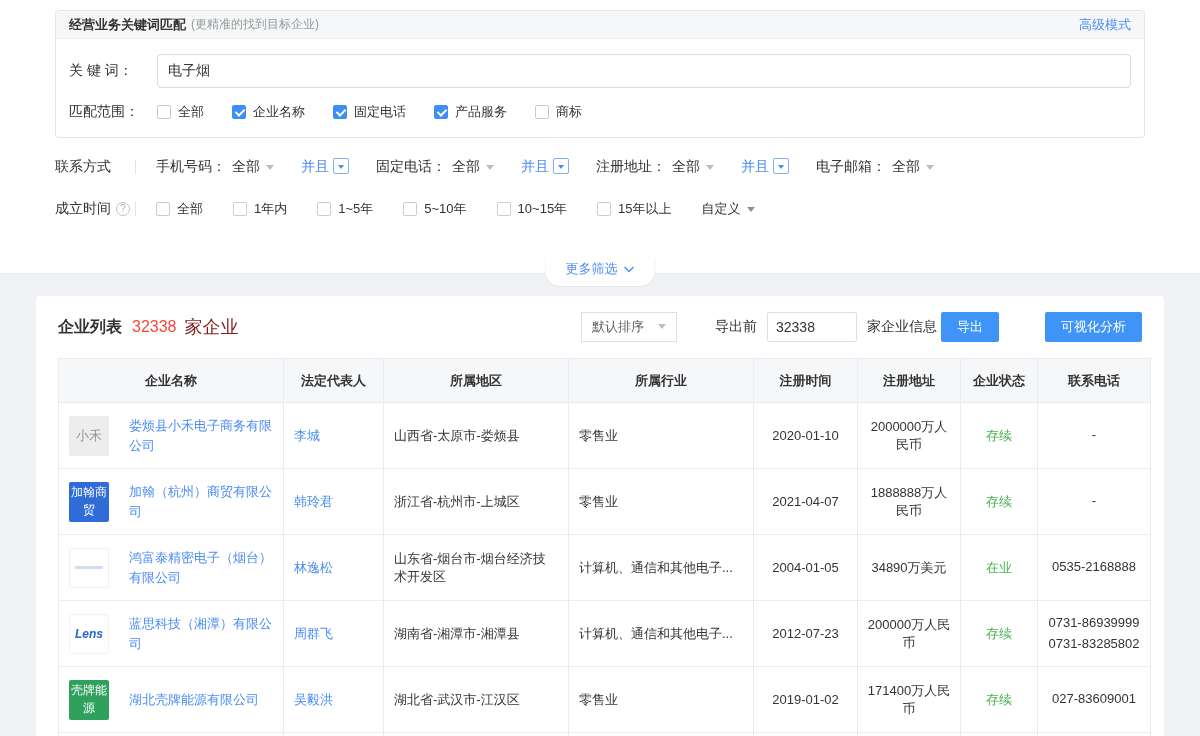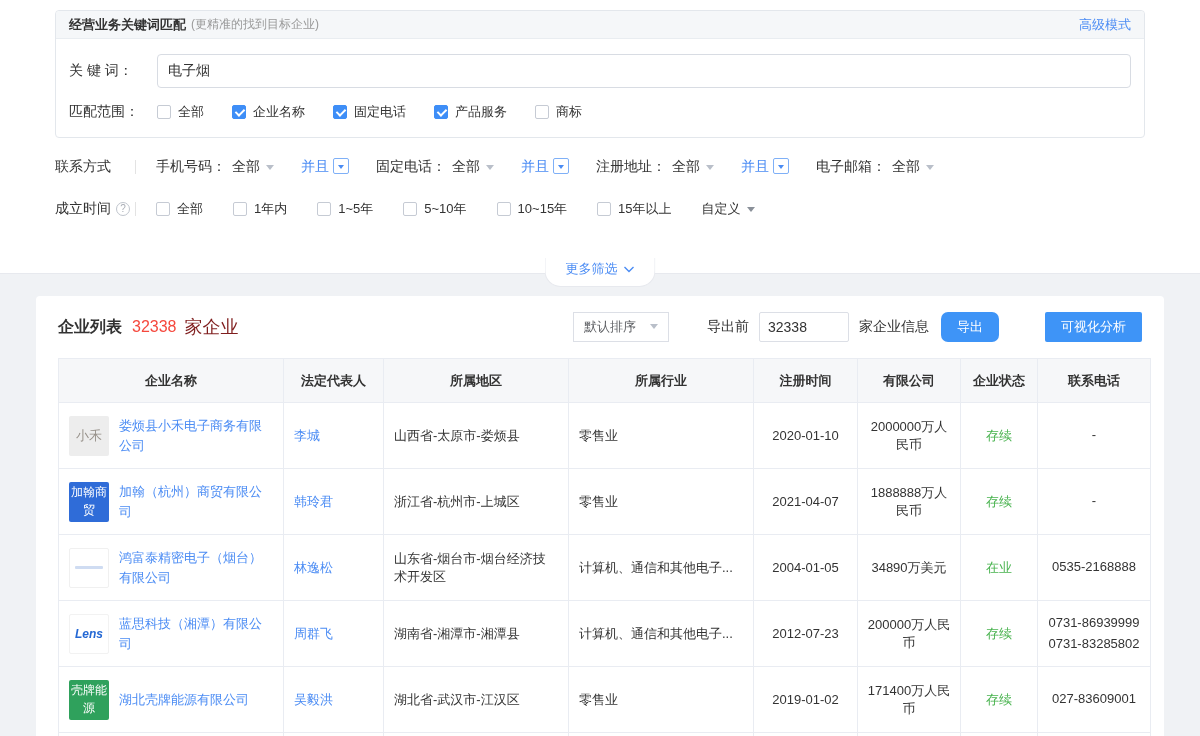--- a/index.html
+++ b/index.html
@@ -47,30 +47,30 @@
 .card-hd{display:flex;align-items:center;height:62px;}
 .list-title{font-size:16px;font-weight:bold;color:#333;}
 .count{color:#f5483d;font-size:16px;margin:0 8px 0 10px;}
 .count-unit{font-size:18px;color:#7f1d1d;}
 .sort{margin-left:auto;width:96px;height:30px;border:1px solid #dcdfe6;border-radius:0;display:flex;align-items:center;padding:0 10px;font-size:13px;color:#606266;cursor:pointer;background:#fff;}
 .sort .caret{margin-left:auto;margin-top:3px;}
 .exp-label{font-size:14px;margin-left:38px;}
 .exp-input{width:90px;height:30px;border:1px solid #dcdfe6;border-radius:2px;margin-left:10px;padding:0 8px;font-size:14px;color:#333;outline:none;}
 .exp-unit{font-size:14px;margin-left:10px;}
 .btn{height:30px;border:none;border-radius:2px;background:#3e94f7;color:#fff;font-size:13px;cursor:pointer;padding:0 16px;}
-.btn-export{margin-left:12px;border-radius:7px;}
+.btn-export{margin-left:4px;}
 .btn-visual{margin-left:46px;}
 
 
 table{width:100%;border-collapse:collapse;table-layout:fixed;font-size:13px;}
 th{background:#f6f7f9;border:1px solid #e9ecf2;height:44px;font-size:13px;font-weight:bold;color:#333;text-align:center;}
 td{border:1px solid #e9ecf2;height:66px;vertical-align:middle;padding:8px;color:#333;}
 .td-left{text-align:left;padding:8px 10px;}
 .td-center{text-align:center;padding:8px 8px;}
-.name-cell{display:flex;align-items:center;gap:10px;}
+.name-cell{display:flex;align-items:center;gap:20px;}
 .logo{width:40px;height:40px;border-radius:2px;flex-shrink:0;display:flex;align-items:center;justify-content:center;text-align:center;overflow:hidden;cursor:pointer;}
 .l1{background:#ededed;color:#97918a;font-size:13px;}
 .l2{background:#2f6cd8;color:#fff;font-size:12px;line-height:1.45;padding:2px;}
 .l3{background:#fff;border:1px solid #f0f0f0;}
 .l3::after{content:"";width:28px;height:3px;background:#cfdcf2;border-radius:1px;}
 .l4{background:#fff;border:1px solid #f2f2f2;color:#2468d4;font-size:12px;font-style:italic;font-weight:bold;}
 .l5{background:#2fa15c;color:#fff;font-size:12px;line-height:1.45;padding:2px;}
 .co-link{color:#4b8cf4;cursor:pointer;line-height:1.5;}
 .legal{color:#4b8cf4;cursor:pointer;}
 .status{color:#49b34f;}
@@ -247,21 +247,21 @@
             <col style="width:77px">
             <col style="width:113px">
         </colgroup>
         <thead>
           <tr>
             <th>企业名称</th>
             <th>法定代表人</th>
             <th>所属地区</th>
             <th>所属行业</th>
             <th>注册时间</th>
-            <th>有限公司</th>
+            <th>注册地址</th>
             <th>企业状态</th>
             <th>联系电话</th>
           </tr>
         </thead>
         <tbody>
 
           <tr>
             <td class="td-left">
                 <div class="name-cell">
               <span class="logo l1">小禾</span>

